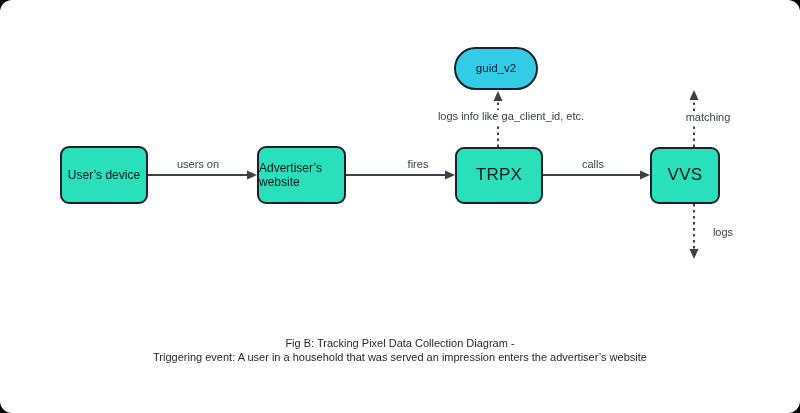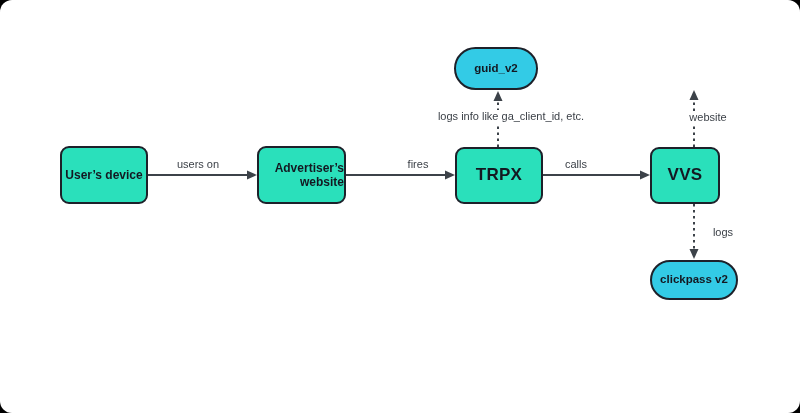--- a/index.html
+++ b/index.html
@@ -17,25 +17,25 @@
     overflow: hidden;
   }
   svg.edges { position: absolute; left: 0; top: 0; }
   svg.edges line.solid  { stroke: var(--arrow, #3c4249); stroke-width: 2; }
   svg.edges line.dashed { stroke: var(--arrow, #3c4249); stroke-width: 2; stroke-dasharray: 2.5,3.5; }
   svg.edges polygon.head { fill: var(--arrow, #3c4249); }
 
   .node {
     position: absolute;
     display: flex; align-items: center; justify-content: center;
-    text-align: right;
+    text-align: left;
     box-sizing: border-box;
     border: 2px solid var(--node-border, #1d212a);
     color: var(--node-text, #141821);
-    font-weight: bold;
+    font-weight: normal;
     line-height: 1.18;
   }
   .box {
     background: var(--process-fill, #2ae0bb);
     border-radius: 9px;
     font-size: 12px;
   }
   .box.big { font-size: 17px; letter-spacing: 0.3px; }
   .pill {
     background: var(--datastore-fill, #33cbe6);
@@ -102,28 +102,31 @@
 
   <div class="node box big" style="left:455px;top:147px;width:88px;height:57px">TRPX</div>
 
   <div class="node box" style="left:257px;top:146px;width:89px;height:58px">Advertiser’s website</div>
 
   <div class="node box big" style="left:650px;top:147px;width:70px;height:57px">VVS</div>
 
   <div class="node pill" style="left:454px;top:47px;width:84px;height:43px">guid_v2</div>
 
 
-  <div class="node pill" style="left:650px;top:260px;width:88px;height:40px">clickpass v2</div>
 
   <div class="edge-label" style="left:198px;top:158px">users on</div>
 
   <div class="edge-label" style="left:418px;top:158px">fires</div>
 
-  <div class="edge-label" style="left:576px;top:158px">calls</div>
+  <div class="edge-label" style="left:593px;top:158px">calls</div>
 
   <div class="edge-label on-line" style="left:497px;top:110px">logs info like ga_client_id, etc.</div>
 
-  <div class="edge-label on-line" style="left:694px;top:111px">website</div>
+  <div class="edge-label on-line" style="left:694px;top:111px">matching</div>
 
   <div class="edge-label on-line" style="left:709px;top:226px">logs</div>
 
+  <div class="caption">
+    <div>Fig B: Tracking Pixel Data Collection Diagram -</div>
+    <div>Triggering event: A user in a household that was served an impression enters the advertiser’s website</div>
+  </div>
 
 </div>
 
 </body></html>

